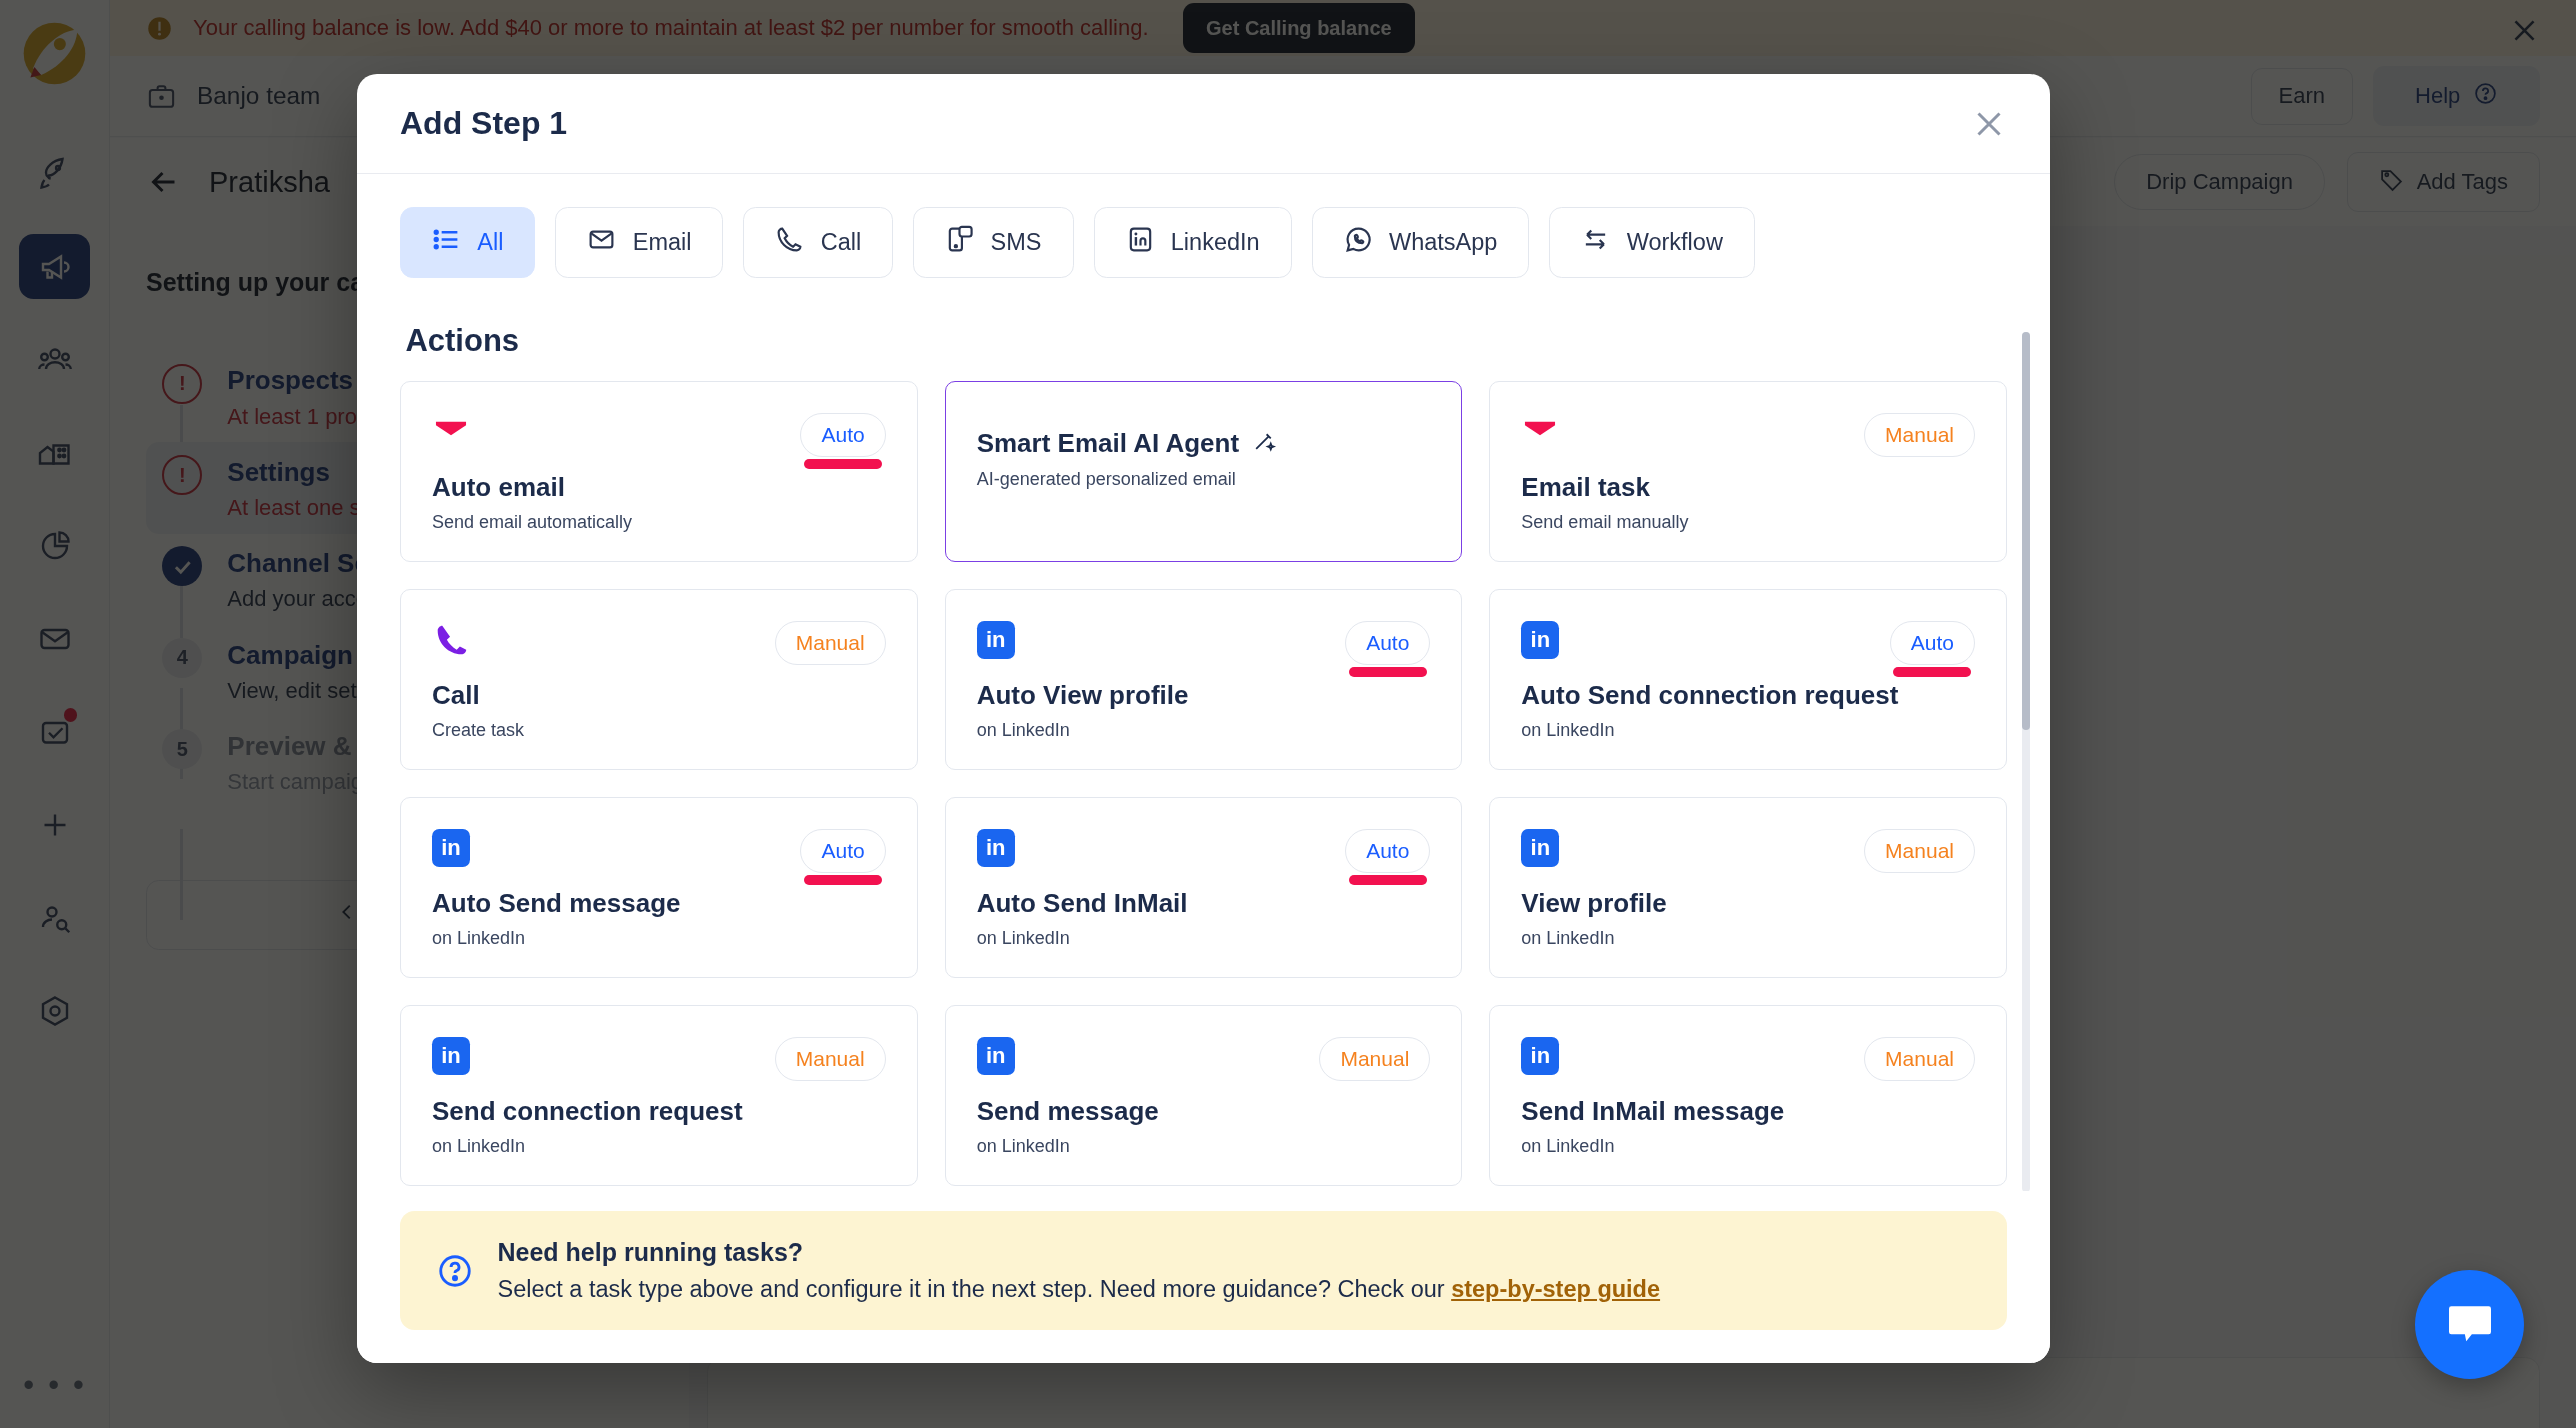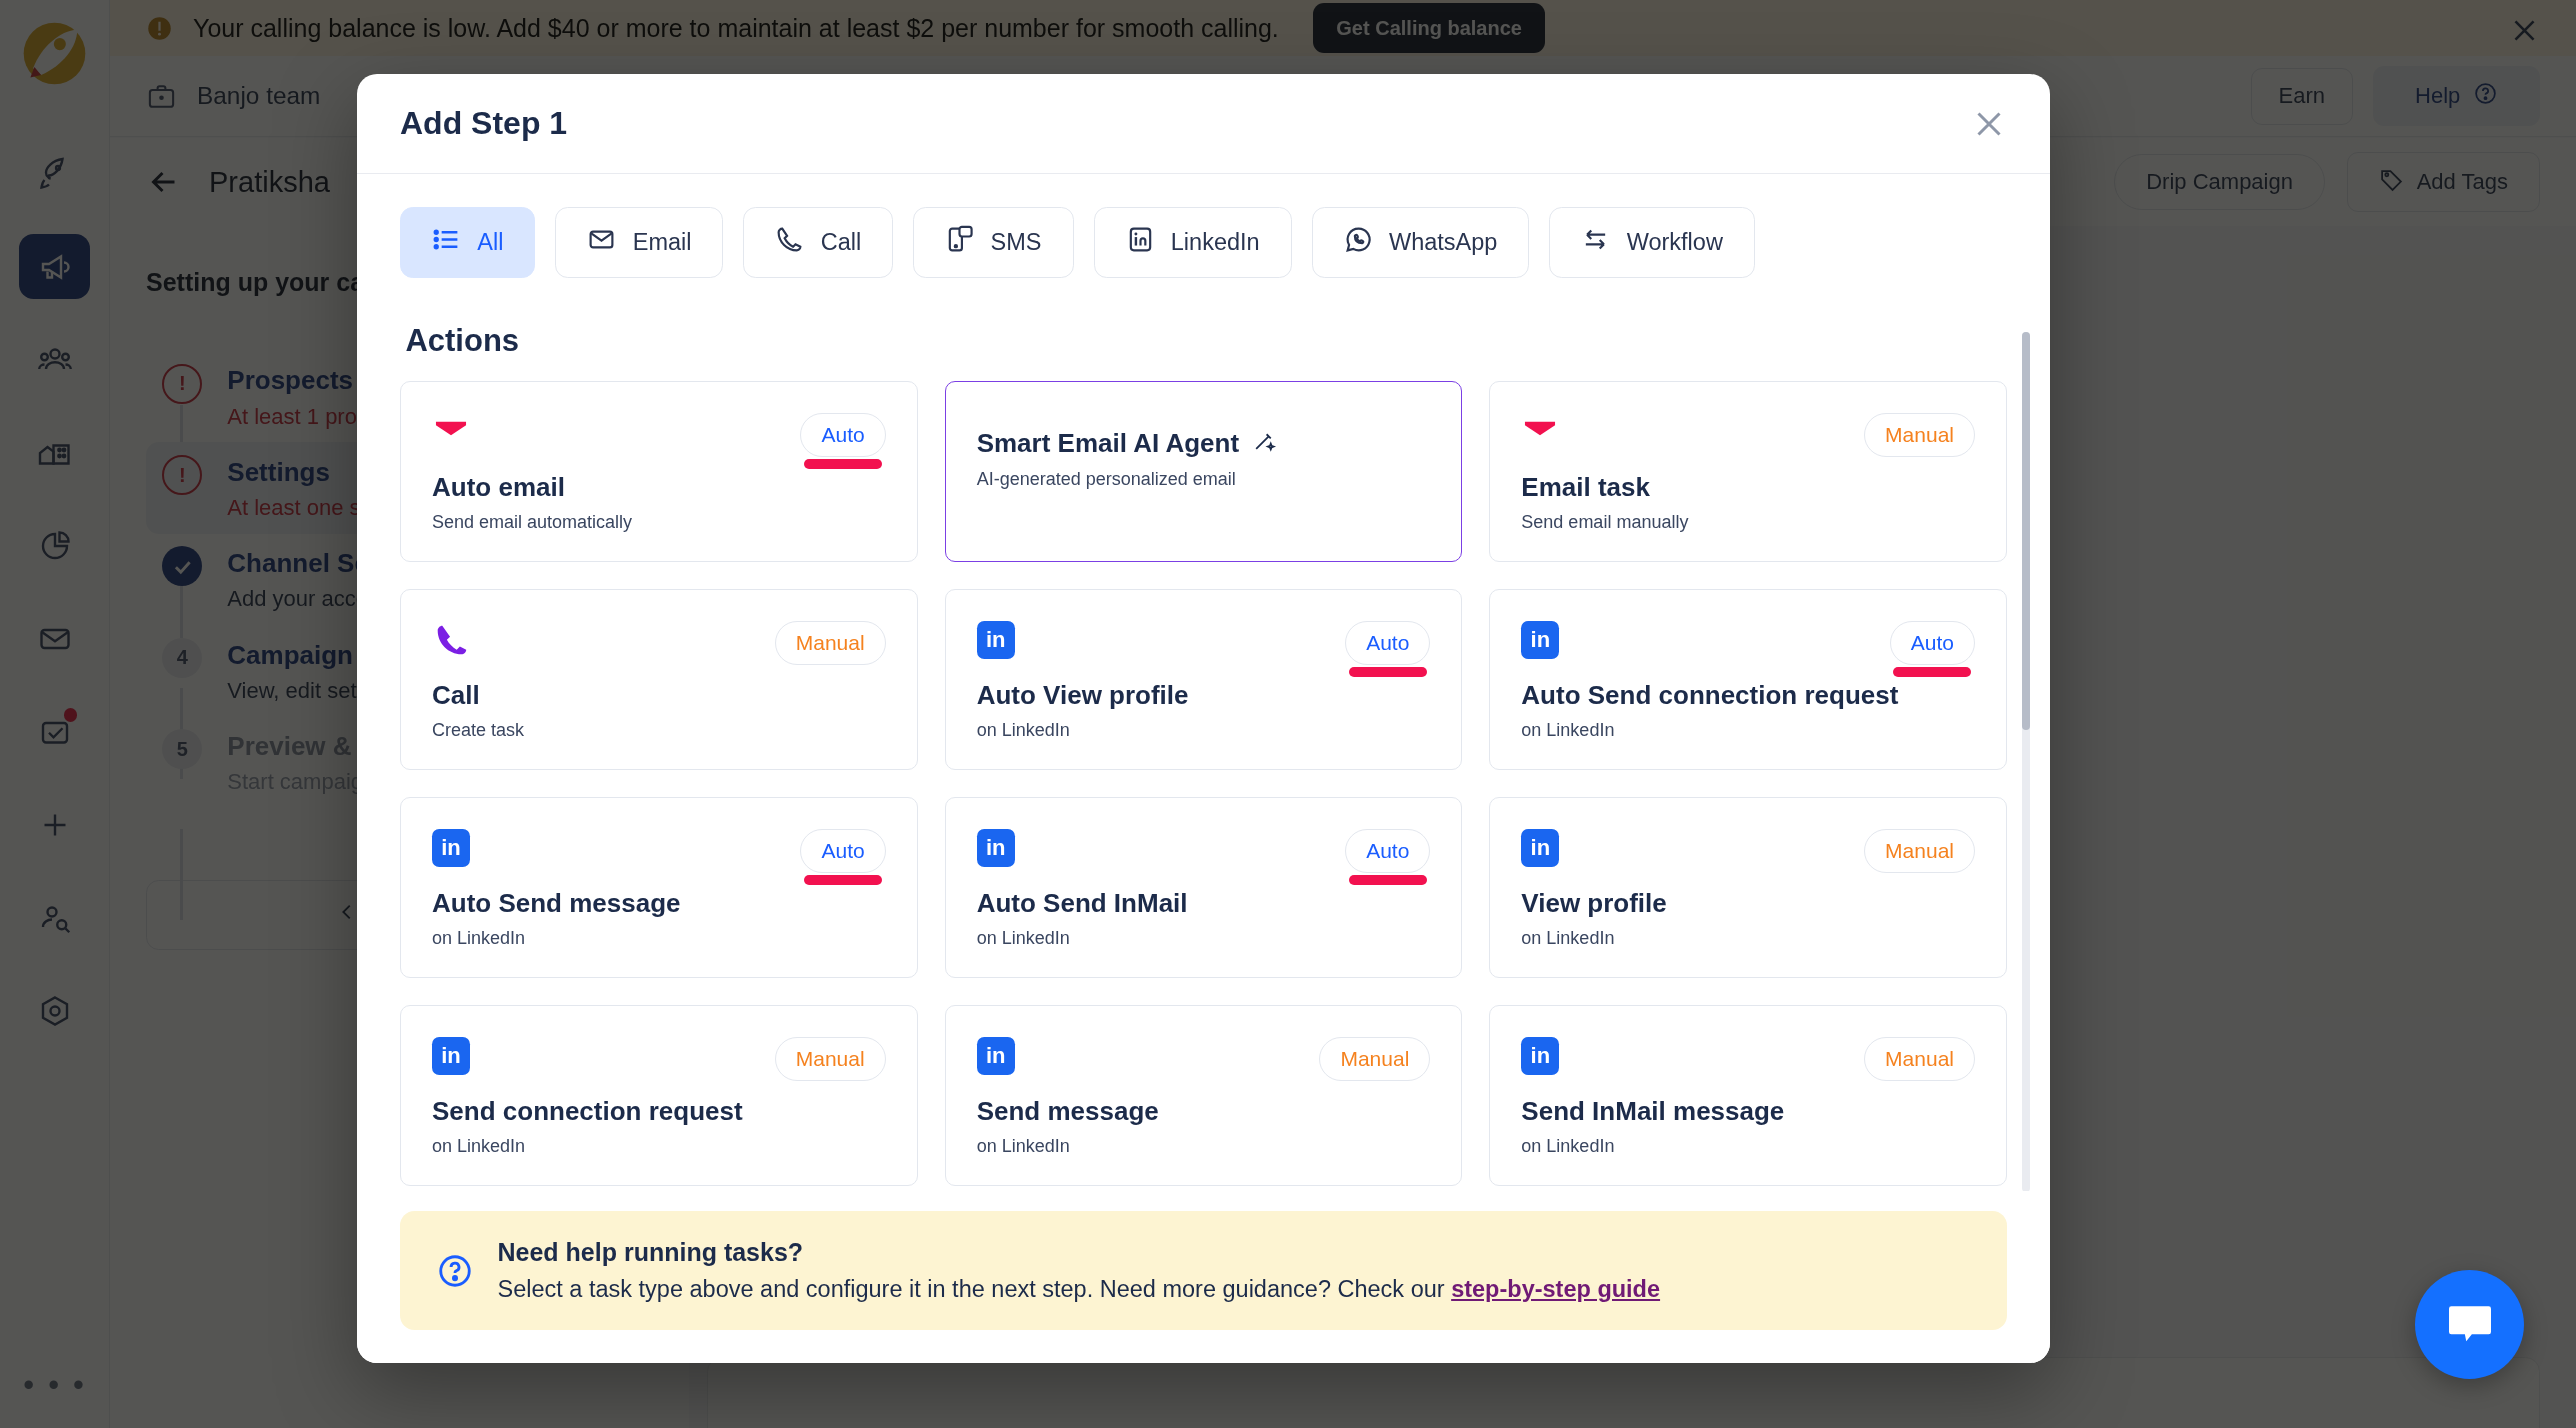--- a/index.html
+++ b/index.html
@@ -30,21 +30,21 @@
   .rail-btn svg { width: 36px; height: 36px; }
   .rail-dot { position: absolute; top: 9px; right: 12.7px; width: 13.6px; height: 13.6px; border-radius: 50%; background: #e8143a; }
   .rail-more { position: absolute; bottom: 34px; left: 0; width: 110px; text-align: center; color: #5a6478; font-size: 31px; letter-spacing: 2.7px; line-height: 18px;}
 
   
   .warn-banner {
     position: absolute; left: 110px; top: 0; right: 0; height: 56px;
     background: #fdf4e3; display: flex; align-items: center; padding: 0 36px;
   }
   .warn-ico { width: 27px; height: 27px; flex: 0 0 auto; margin-right: 20px; }
-  .warn-text { font-size: 25px; color: #000000; white-space: nowrap; text-align: right; }
+  .warn-text { font-size: 22px; color: #b91c1c; white-space: nowrap; text-align: right; }
   .warn-cta {
     margin-left: 34px; background: #0c1427; color: #ffffff;
     font-size: 20px; font-weight: bold; border-radius: 11px;
     padding: 13.6px 23.5px; border: none; white-space: nowrap;
   }
   .warn-close { position: absolute; right: 36px; top: 14.5px; width: 31px; height: 31px; color: #1f2b47; }
 
   
   .team-bar {
     position: absolute; left: 110px; top: 56px; right: 0; height: 81px;
@@ -178,21 +178,21 @@
   .scrollthumb { position: absolute; right: 20px; top: 36px; width: 8.1px; height: 398px; border-radius: 5.4px; background: #b6bcc8; }
 
   .modal-foot { flex: 0 0 auto; padding: 20px 43px 33px 43px; background: #fff; }
   .helpbox {
     background: #fdf4d2; border-radius: 14.5px; padding: 27px 36px;
     display: flex; align-items: center; gap: 23.5px;
   }
   .helpbox .q { width: 38px; height: 38px; flex: 0 0 auto; color: #1a5dff; }
   .help-title { font-size: 25px; font-weight: bold; color: #1c2b4a; }
   .help-text { font-size: 23.5px; color: #1c2b4a; margin-top: 9px; }
-  .help-link { color: #701a75; text-decoration: underline; font-weight: bold; }
+  .help-link { color: #a16207; text-decoration: underline; font-weight: bold; }
 
   .li-badge { width: 38px; height: 38px; border-radius: 7.2px; background: #1a66f0; display: flex; align-items: center; justify-content: center; color: #fff; font-size: 22px; font-weight: bold; font-family: "Liberation Sans", sans-serif; }
 </style>
 </head>
 <body>
 
 <div id="app-root">
 
   <div class="rail">
     <div class="rail-logo">

